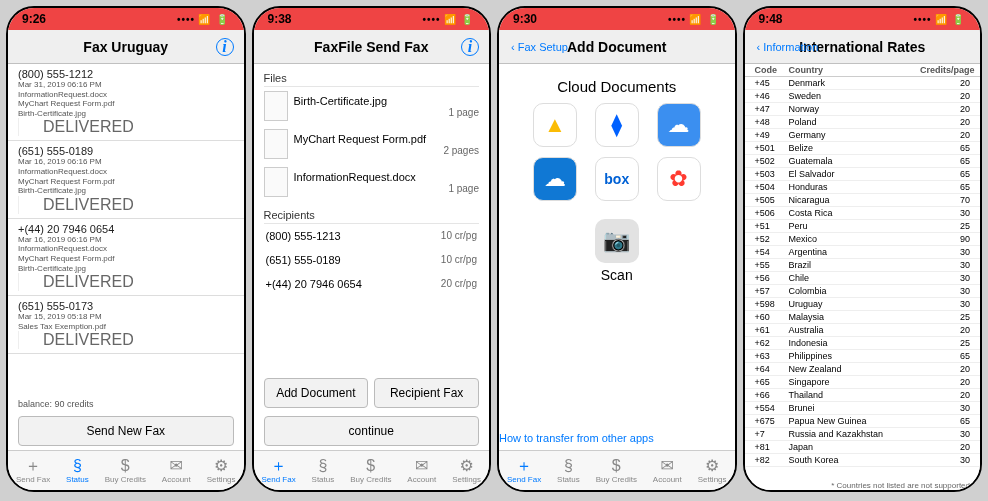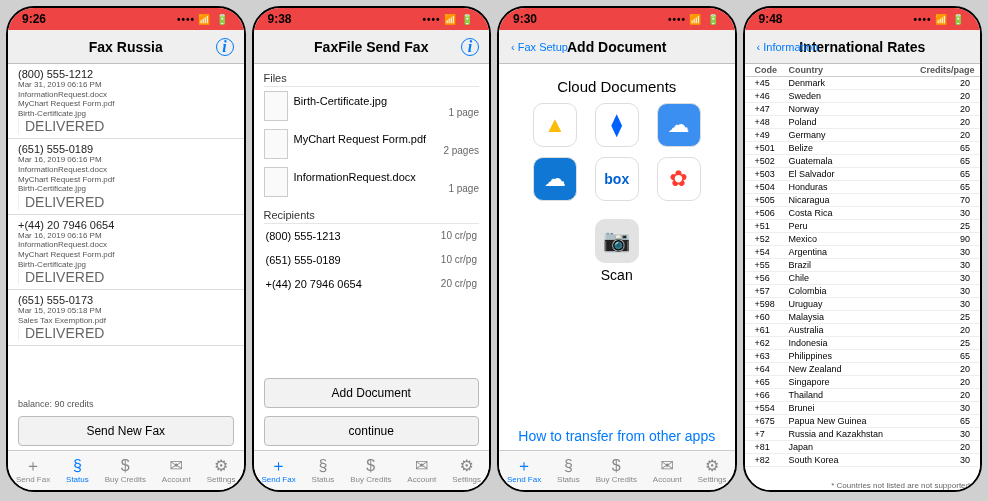--- a/index.html
+++ b/index.html
@@ -89,21 +89,21 @@
   .tabbar .tab .ticon { font-size: 16px; line-height: 1; }
   
   .hist-row {
     display:flex;
     border-bottom:1px solid #ddd;
     padding:4px 10px;
     font-size:9px;
     flex-direction:column;
   }
   .hist-left { flex:1.3; }
-  .hist-right { flex:1; display:flex; align-items:center; border-left:1px solid #eee; padding-left:6px; font-size:14px; color:#666;}
+  .hist-right { flex:1; display:flex; align-items:center; border-left:1px solid #eee; padding-left:24px; font-size:16px; color:#666;}
   .hist-num { font-size:11px; color:#222; }
   .hist-sub { font-size:8px; color:#555; line-height:1.2; }
   .balance { font-size:9px; color:#555; text-align:left; padding:3px 10px;}
   .btn {
     margin:4px 10px;
     background:#f2f2f2;
     border:1px solid #bbb;
     border-radius:4px;
     text-align:center;
     padding:7px 0;
@@ -121,40 +121,40 @@
   .file-name { font-size:11px; }
   .file-pages { font-size:10px; color:#666; text-align:right; }
   .recip-row { display:flex; justify-content:space-between; padding:6px 12px; font-size:11px;}
   .recip-row span:last-child { color:#666; font-size:10px;}
   
   .cloud-title { text-align:center; font-size:15px; margin:14px 0 8px;}
   .icon-grid { display:grid; grid-template-columns:repeat(3,1fr); gap:10px; padding:0 30px; justify-items:center;}
   .app-icon { width:44px; height:44px; border-radius:10px; display:flex; align-items:center; justify-content:center; font-size:22px; color:#fff; }
   .scan-block { display:flex; flex-direction:column; align-items:center; margin-top:18px; gap:4px;}
   .scan-icon { width:44px; height:44px; background:#e2e2e2; border-radius:10px; display:flex;align-items:center;justify-content:center; font-size:22px; color:#888;}
-  .transfer-link { text-align:center; color:#007aff; font-size:14px; margin-top:auto; padding-bottom:6px;}
+  .transfer-link { text-align:left; color:#007aff; font-size:11px; margin-top:auto; padding-bottom:6px;}
   
   .rates-head, .rates-row { display:flex; font-size:9px; padding:1px 10px; border-bottom:1px solid #eee; }
   .rates-head { color:#555; font-weight:600; border-bottom:1px solid #ccc;}
   .rates-row .c0, .rates-head .c0 { width:34px; }
   .rates-row .c1, .rates-head .c1 { flex:1; }
   .rates-row .c2, .rates-head .c2 { width:50px; text-align:right; }
   .footnote { font-size:8px; color:#666; text-align:right; padding:3px 10px 0;}
   .scroll { overflow-y:auto; flex:1;}
 </style>
 </head>
 <body>
 
 <div class="phone">
   <div class="statusbar">
     <span>9:26</span>
     <span class="status-icons">•••• 📶 🔋</span>
   </div>
   <div class="navbar">
-    <span>Fax Russia</span>
+    <span>Fax Uruguay</span>
     <span class="info">i</span>
   </div>
   <div class="content">
     <div class="scroll" id="hist-list">
         <div class="hist-row">
           <div class="hist-left">
             <div class="hist-num">(800) 555-1212</div>
             <div class="hist-sub">Mar 31, 2019 06:16 PM</div>
             <div class="hist-sub">InformationRequest.docx<br>MyChart Request Form.pdf<br>Birth-Certificate.jpg</div>
           </div>
@@ -259,20 +259,21 @@
           <span>10 cr/pg</span>
         </div>
         <div class="recip-row">
           <span>+(44) 20 7946 0654</span>
           <span>20 cr/pg</span>
         </div>
       </div>
     <div style="flex:1"></div>
     <div class="btn-row">
       <div class="btn">Add Document</div>
+      <div class="btn">Recipient Fax</div>
     </div>
     <div class="btn">continue</div>
   </div>
   <div class="tabbar" id="tabbar2">
       <div class="tab active">
         <span class="ticon">＋</span>
         <span>Send Fax</span>
       </div>
       <div class="tab">
         <span class="ticon">§</span>

